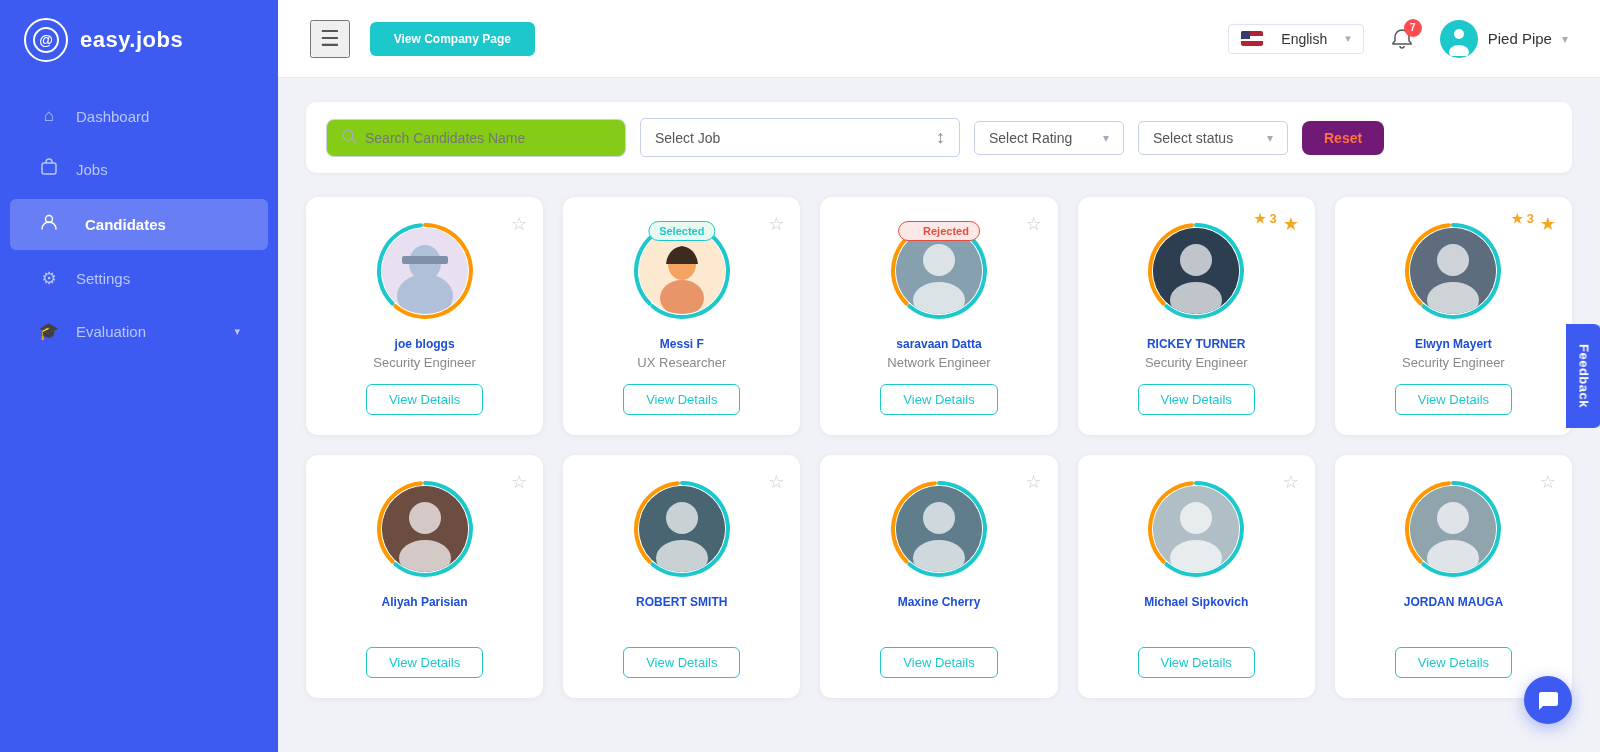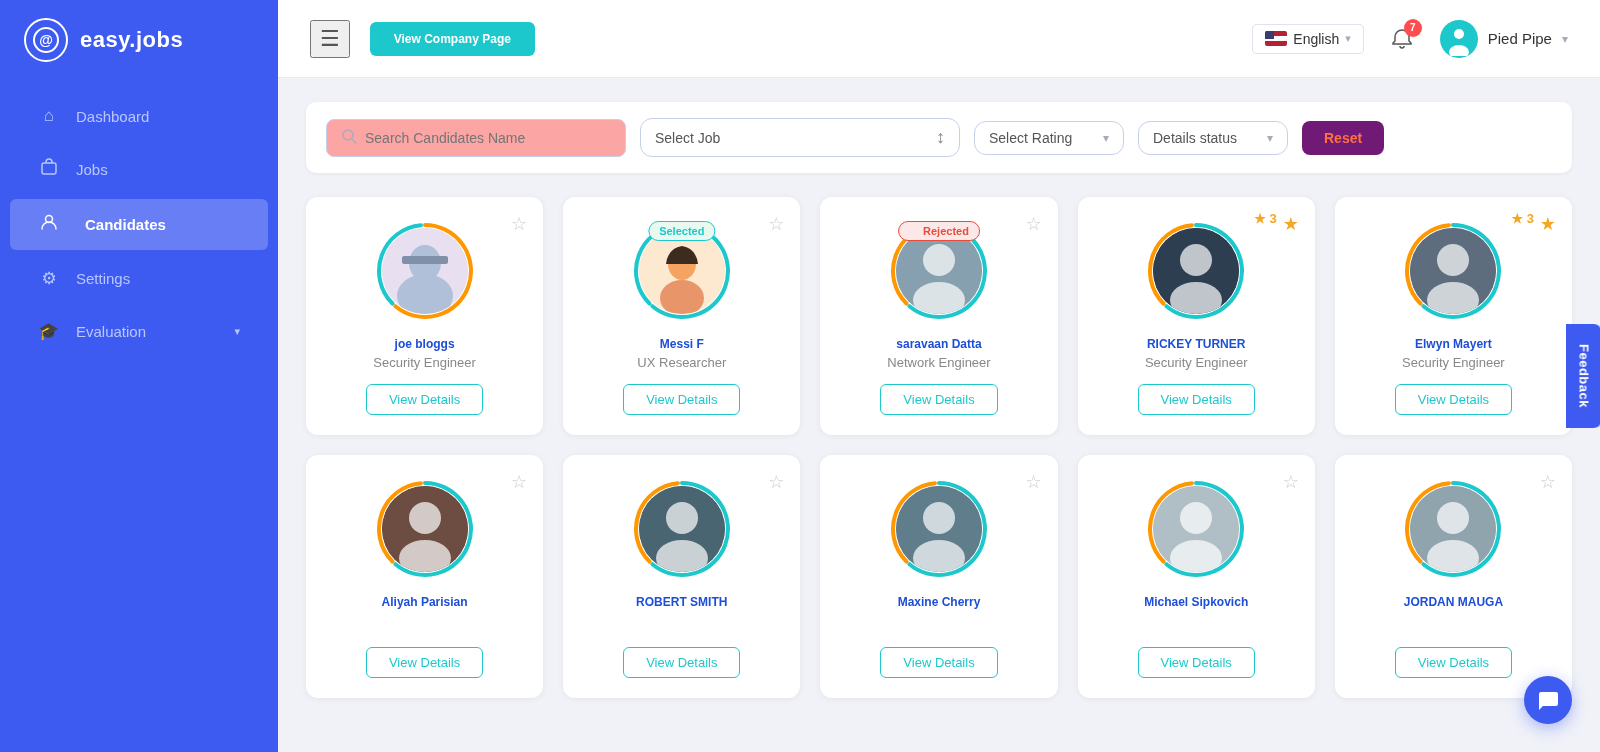--- a/index.html
+++ b/index.html
@@ -114,21 +114,21 @@
       padding: 10px 24px;
       font-size: 12px;
       font-weight: 600;
       cursor: pointer;
       white-space: nowrap;
     }
     .header-spacer { flex: 1; }
     .lang-selector {
       display: flex;
       align-items: center;
-      gap: 6px;
+      gap: 18px;
       border: 1px solid #e0e3ee;
       border-radius: 4px;
       padding: 6px 12px;
       cursor: pointer;
       font-size: 14px;
       color: #333;
     }
     .flag-icon {
       width: 22px;
       height: 15px;
@@ -210,37 +210,37 @@
     }
     .search-wrap {
       display: flex;
       align-items: center;
       gap: 8px;
       border: 1.5px solid #c8cfe8;
       border-radius: 8px;
       padding: 8px 14px;
       flex: 1;
       max-width: 300px;
-      background: #fca5a5;
+      background: #84cc16;
     }
     .search-wrap input {
       border: none;
       outline: none;
       font-size: 14px;
       color: #555;
       width: 100%;
       background: transparent;
     }
     .search-icon { color: #aab; font-size: 16px; }
     .filter-select {
       display: flex;
       align-items: center;
       gap: 8px;
       border: 1.5px solid #c8cfe8;
-      border-radius: 12px;
+      border-radius: 5px;
       padding: 8px 14px;
       cursor: pointer;
       background: #fff;
       font-size: 14px;
       color: #555;
       min-width: 150px;
     }
     .select-job-wrap {
       flex: 1;
       max-width: 320px;
@@ -495,21 +495,21 @@
         <span style="color:#888;font-size:18px;">↕</span>
       </div>
 
       <div class="filter-select">
         <span>Select Rating</span>
         <span style="flex:1"></span>
         <span class="chevron-down filter-chevron"></span>
       </div>
 
       <div class="filter-select">
-        <span>Details status</span>
+        <span>Select status</span>
         <span style="flex:1"></span>
         <span class="chevron-down filter-chevron"></span>
       </div>
 
       <button class="reset-btn">Reset</button>
     </div>
 
     <div class="cards-grid" id="row1-grid">
     <div class="candidate-card">
     <span class="card-star">☆</span>

